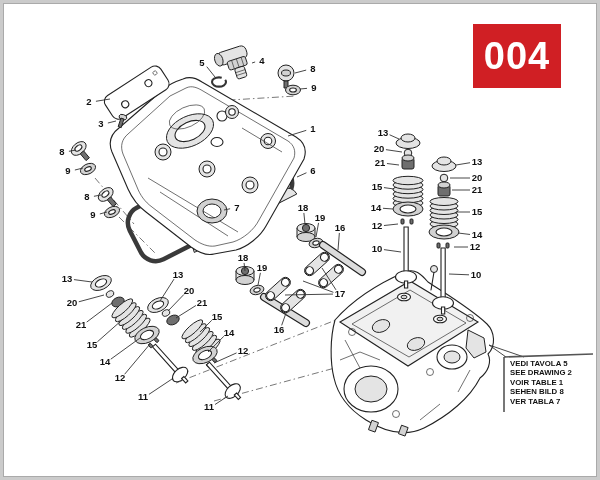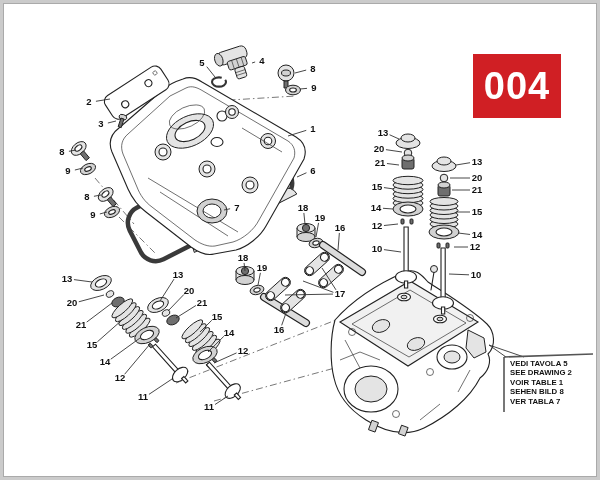--- a/index.html
+++ b/index.html
@@ -425,21 +425,21 @@
           <text x="380" y="166.2" class="callout-num">21</text>
           <line x1="470" y1="190" x2="452" y2="190" class="leader"></line>
           <text x="477" y="193.2" class="callout-num">21</text>
           <line x1="86.70855001314652" y1="322.1062649702944" x2="112" y2="303" class="leader"></line>
           <text x="81" y="328.2" class="callout-num">21</text>
           <line x1="195.9367008976598" y1="305.49861226744787" x2="176" y2="318" class="leader"></line>
           <text x="202" y="306.2" class="callout-num">21</text>
         </g>
   </svg>
 
-  <div id="badge" style="background: rgb(208, 31, 36); margin-top: 30px;">004</div>
+  <div id="badge" style="background: rgb(208, 31, 36);">004</div>
 
   <div id="notebox">
     <div class="noteline">VEDI TAVOLA 5</div>
     <div class="noteline">SEE DRAWING 2</div>
     <div class="noteline">VOIR TABLE 1</div>
     <div class="noteline">SEHEN BILD 8</div>
     <div class="noteline">VER TABLA 7</div>
   </div>
  </div>
 </div>

